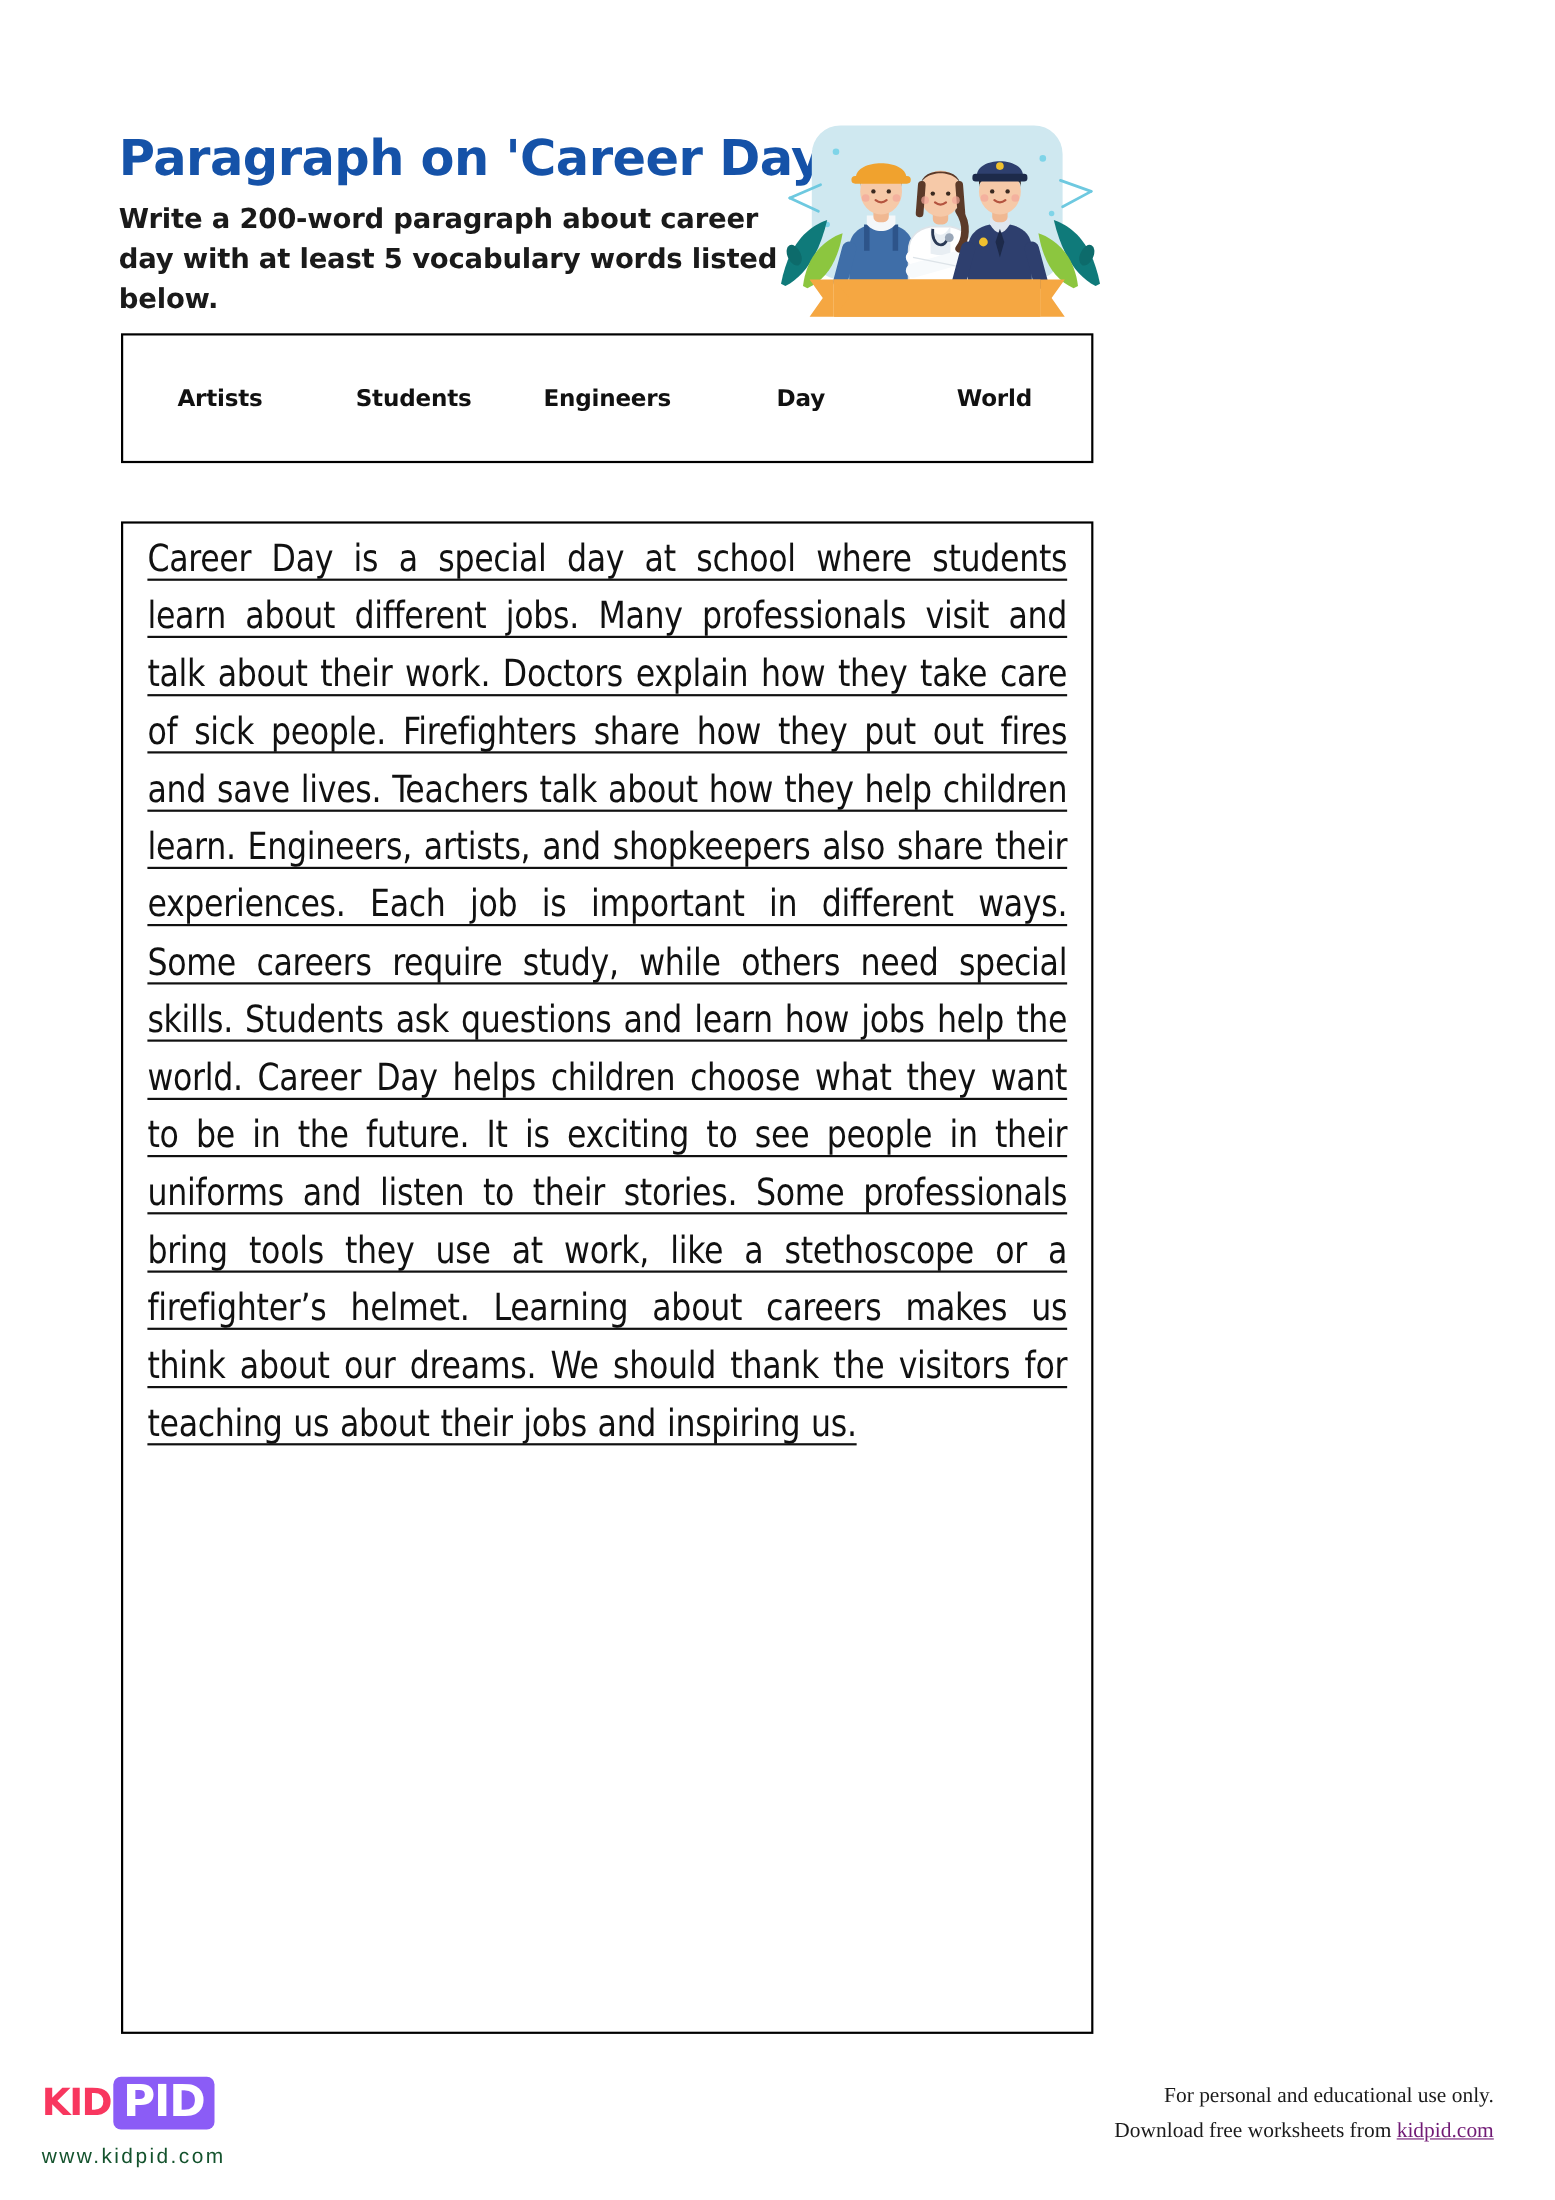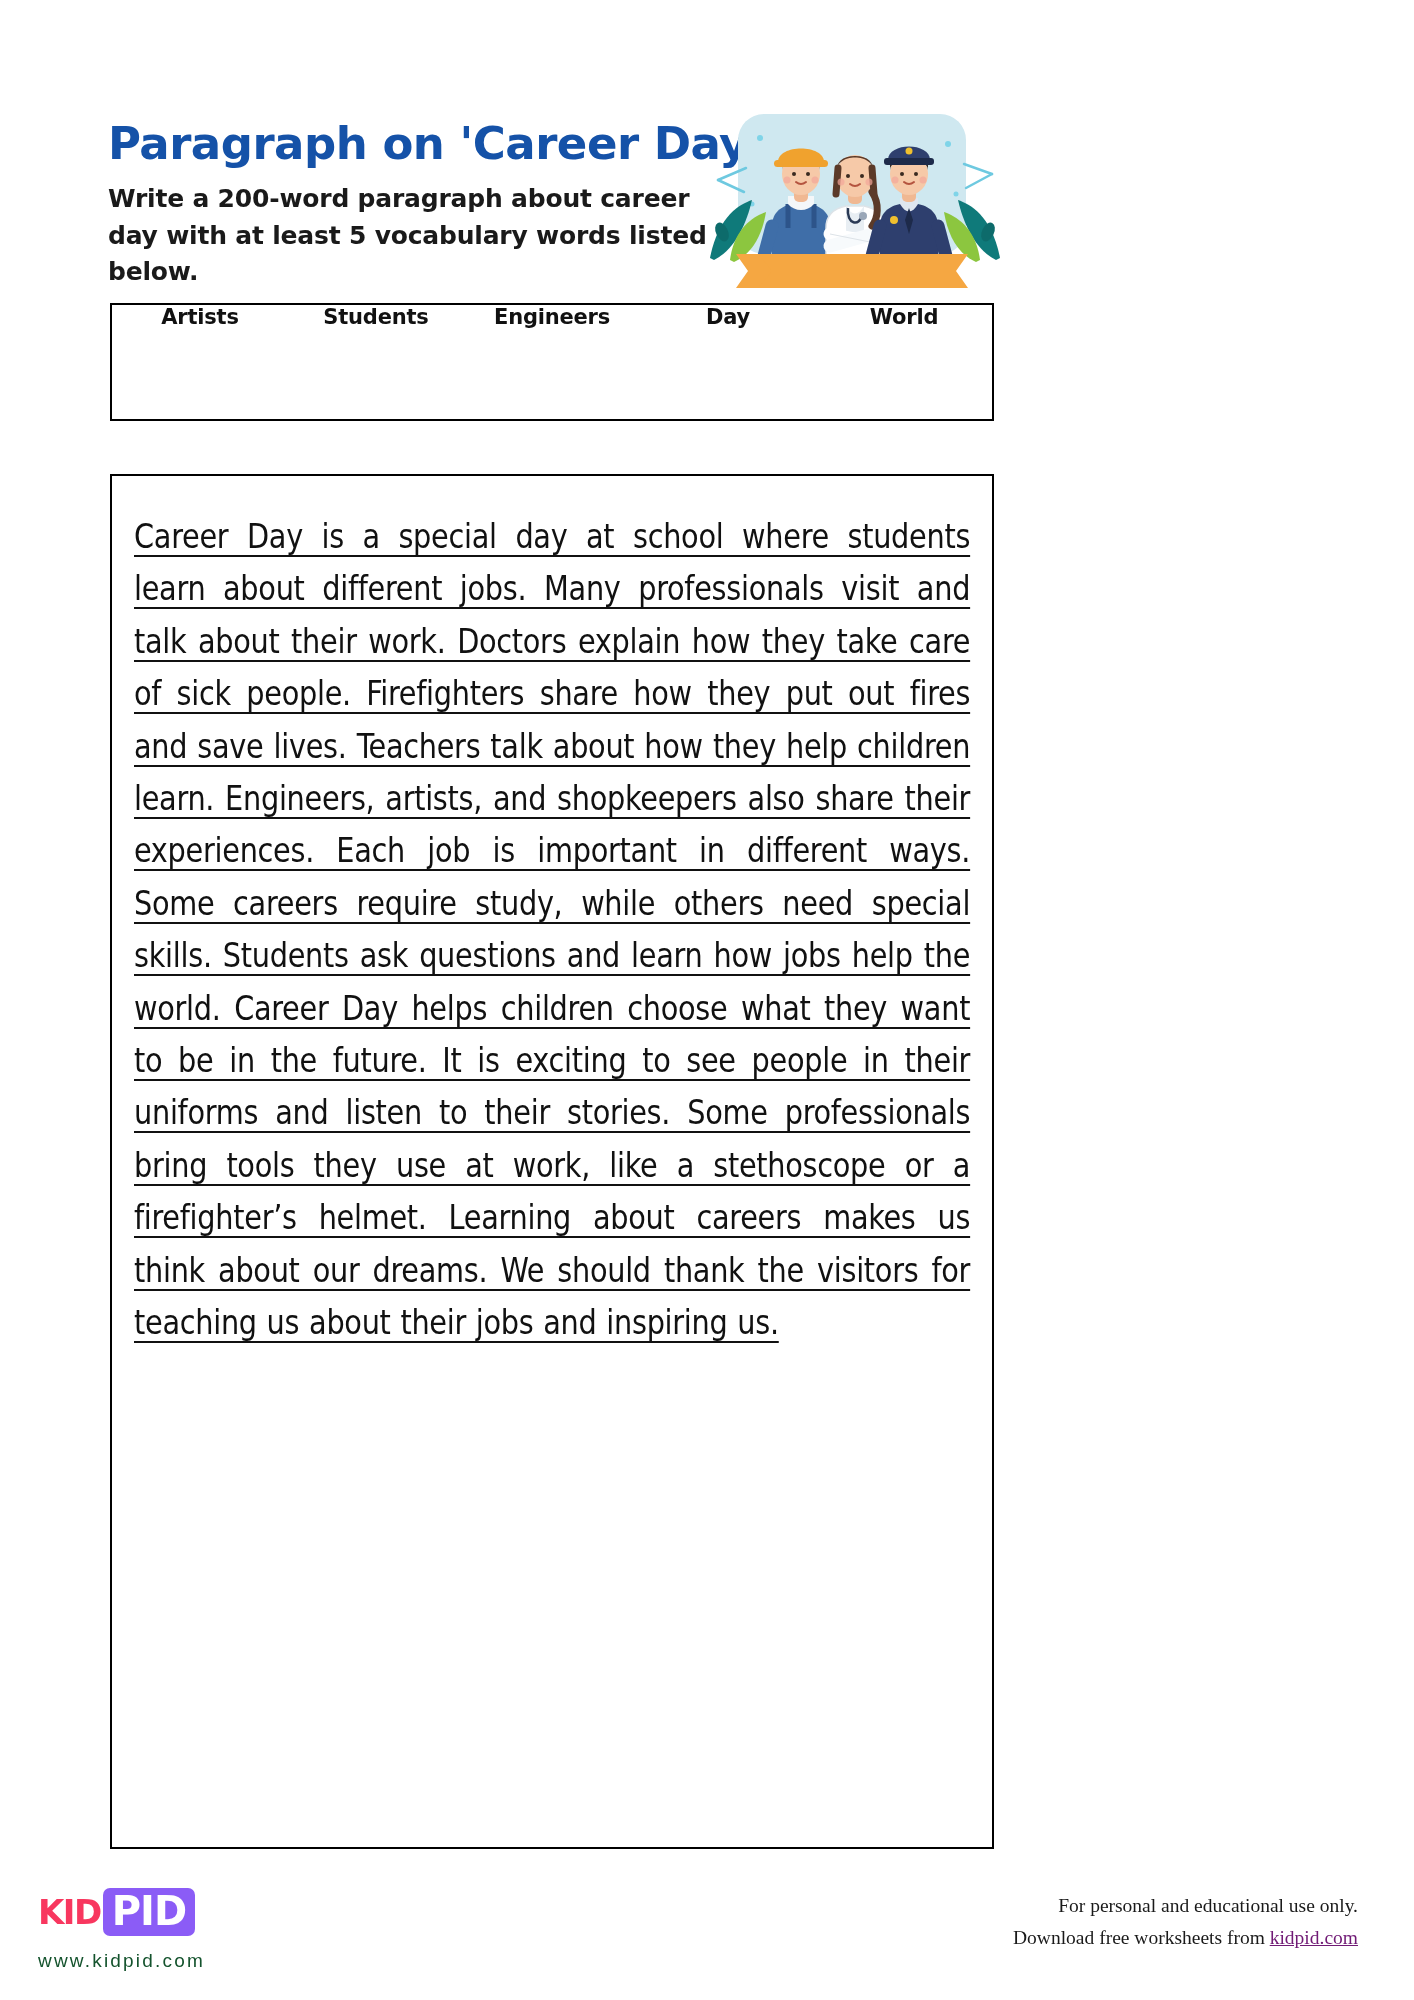--- a/index.html
+++ b/index.html
@@ -63,21 +63,21 @@
   
   .vocab-box {
     position: absolute;
     left: 110px;
     top: 303px;
     width: 884px;
     height: 118px;
     border: 2.5px solid #000000;
     box-sizing: border-box;
     display: flex;
-    flex-direction: row;
+    flex-direction: column;
     justify-content: center;
   }
   .vocab-row {
     display: flex;
     width: 100%;
   }
   .vocab-row + .vocab-row { margin-top: 16px; }
   .vocab-cell {
     flex: 1 1 0;
     text-align: center;
@@ -90,21 +90,21 @@
 
   
   .para-box {
     position: absolute;
     left: 110px;
     top: 474px;
     width: 884px;
     height: 1375px;
     border: 2.5px solid #000000;
     box-sizing: border-box;
-    padding: 34px 22px 10px 22px;
+    padding: 6px 22px 10px 22px;
   }
   .para-text {
     font-family: "DejaVu Sans Condensed", "DejaVu Sans", sans-serif;
     font-size: 34px;
     line-height: 52.4px;
     color: #111111;
     text-align: justify;
     text-justify: inter-word;
     text-decoration: underline;
     text-decoration-thickness: 2px;

